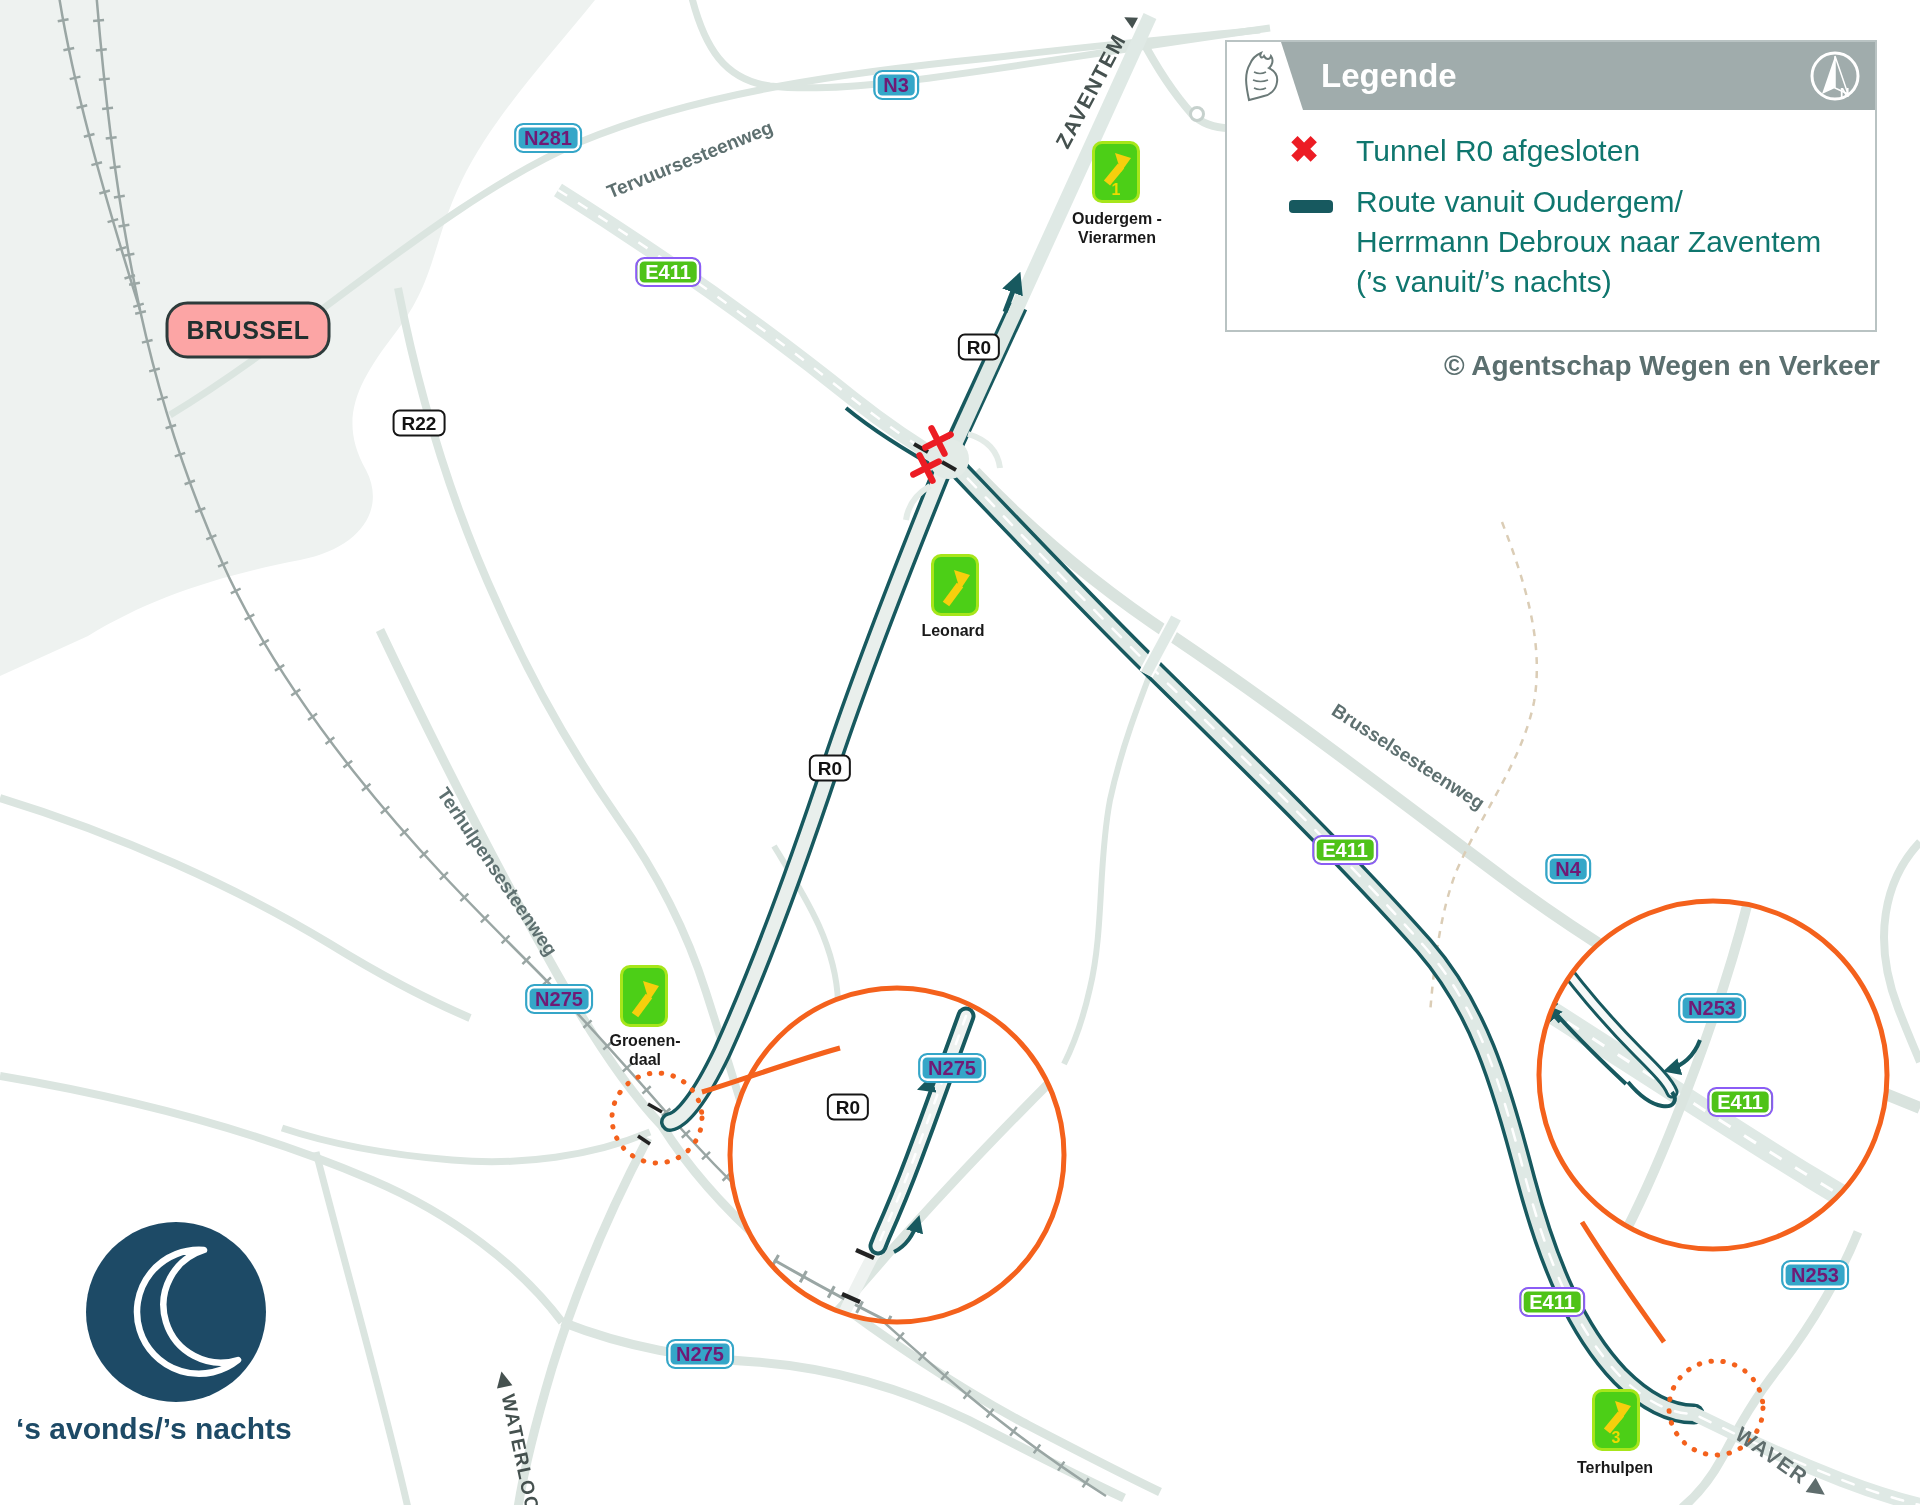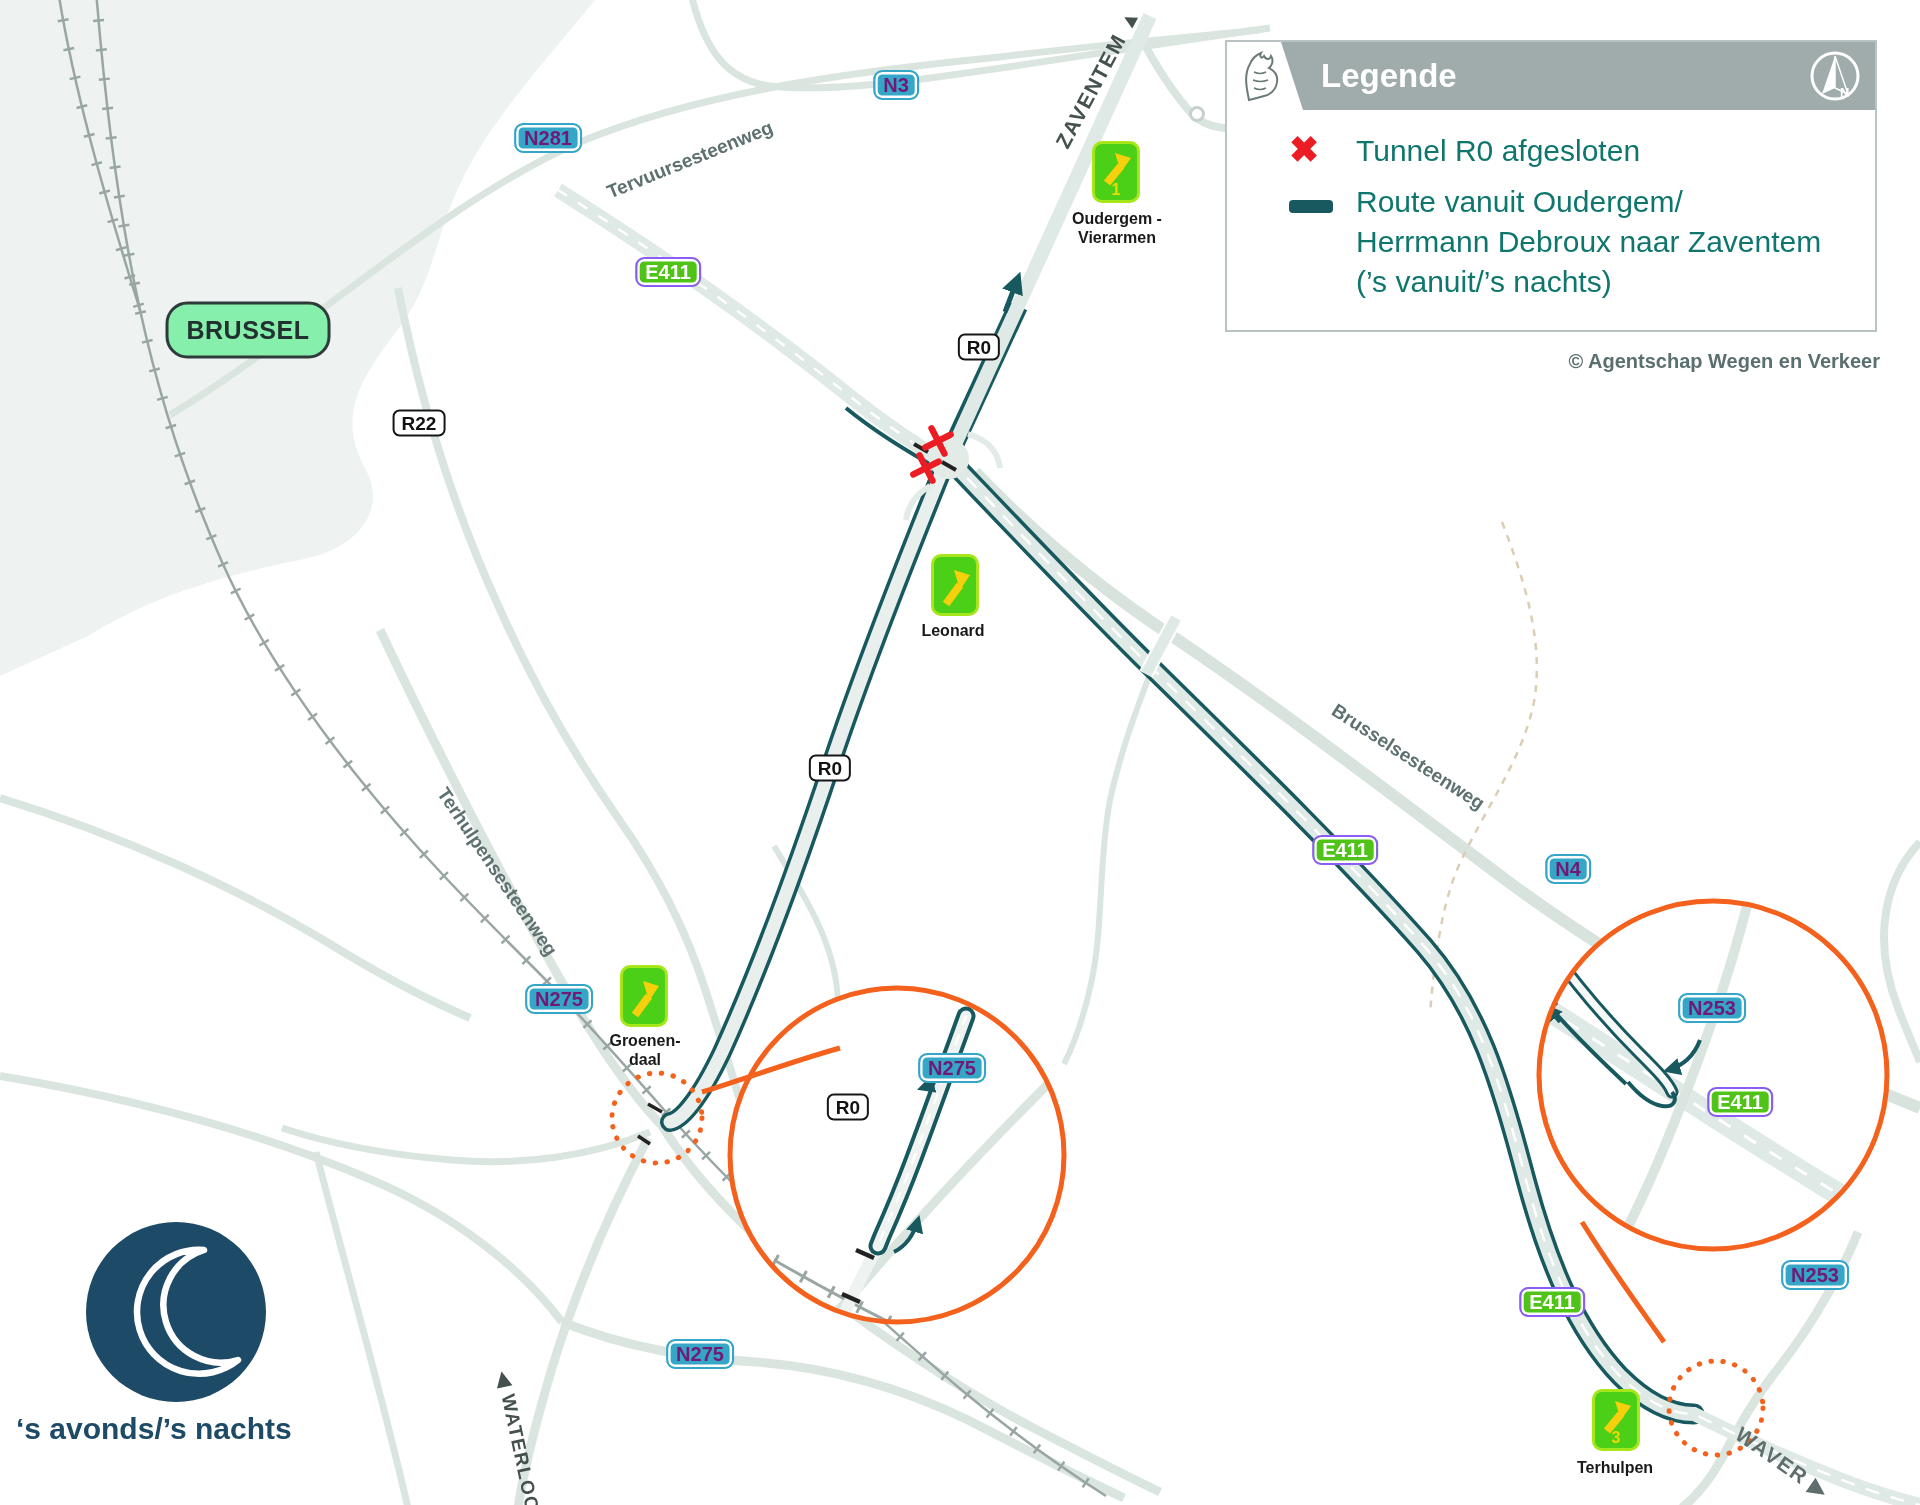--- a/index.html
+++ b/index.html
@@ -6,21 +6,21 @@
   #stage{position:relative;width:1920px;height:1505px;background:#fff;overflow:hidden;
          font-family:"Liberation Sans",sans-serif;}
   #mapart{position:absolute;left:0;top:0;}
   .ov{position:absolute;transform:translate(-50%,-50%);white-space:nowrap;}
 
   
   .sign{font-weight:bold;font-size:20px;line-height:1;padding:3px 8px;border-radius:9px;}
   .sign-blue{background:#35a6c8;color:#701a75;border:2px solid #35a6c8;box-shadow:inset 0 0 0 2.5px #fff;}
   .sign-green{background:#4fc318;color:#fff;border:2px solid #8b5cf6;box-shadow:inset 0 0 0 2.5px #fff;}
   .sign-white{background:#fff;color:#121212;border:2.5px solid #161616;border-radius:7px;font-size:19px;padding:2px 7px;}
-  .pill{background:#86efac;color:#22302f;border:3px solid #2d3b3b;border-radius:22px;
+  .pill{background:#fca5a5;color:#22302f;border:3px solid #2d3b3b;border-radius:22px;
         font-weight:bold;font-size:25px;padding:11px 18px;letter-spacing:.5px;}
 
   .street{font-weight:bold;font-size:19px;color:#5e7070;}
   .dir{font-weight:bold;font-size:21px;color:#45514f;letter-spacing:1.5px;}
   .dir-light{color:#5f6d6d;}
 
   
   .exit{position:absolute;transform:translate(-50%,-50%);width:48px;height:62px;background:#4ccf17;
         border:3px solid #a7e61a;border-radius:10px;box-sizing:border-box;}
   .exit .num{position:absolute;bottom:1px;left:0;right:0;text-align:center;
@@ -36,21 +36,21 @@
               clip-path:polygon(54px 0,100% 0,100% 100%,76px 100%);}
   #legend-title{position:absolute;left:94px;top:0;line-height:68px;color:#fff;
                 font-weight:bold;font-size:33px;}
   #lion{position:absolute;left:10px;top:6px;}
   #compass{position:absolute;right:14px;top:8px;}
   .leg-row-icon{position:absolute;font-weight:bold;}
   .leg-text{position:absolute;left:129px;font-size:30px;color:#0f766e;}
   #legend-x{left:62px;top:90px;color:#ec1c24;font-size:36px;line-height:36px;}
   #legend-dash{left:62px;top:158px;width:44px;height:13px;background:#17595f;border-radius:4px;}
   #credit{position:absolute;left:1400px;top:350px;width:480px;text-align:right;
-          font-weight:bold;font-size:20px;color:#5b6f6f;}
+          font-weight:bold;font-size:28px;color:#5b6f6f;}
 
   
   #night-circle{position:absolute;left:86px;top:1222px;width:180px;height:180px;border-radius:50%;
                 background:#1d4a66;}
   #night-label{position:absolute;left:16px;top:1412px;width:320px;text-align:left;
                font-weight:bold;font-size:30px;color:#1d4a66;}
 </style>
 </head>
 <body>
 

